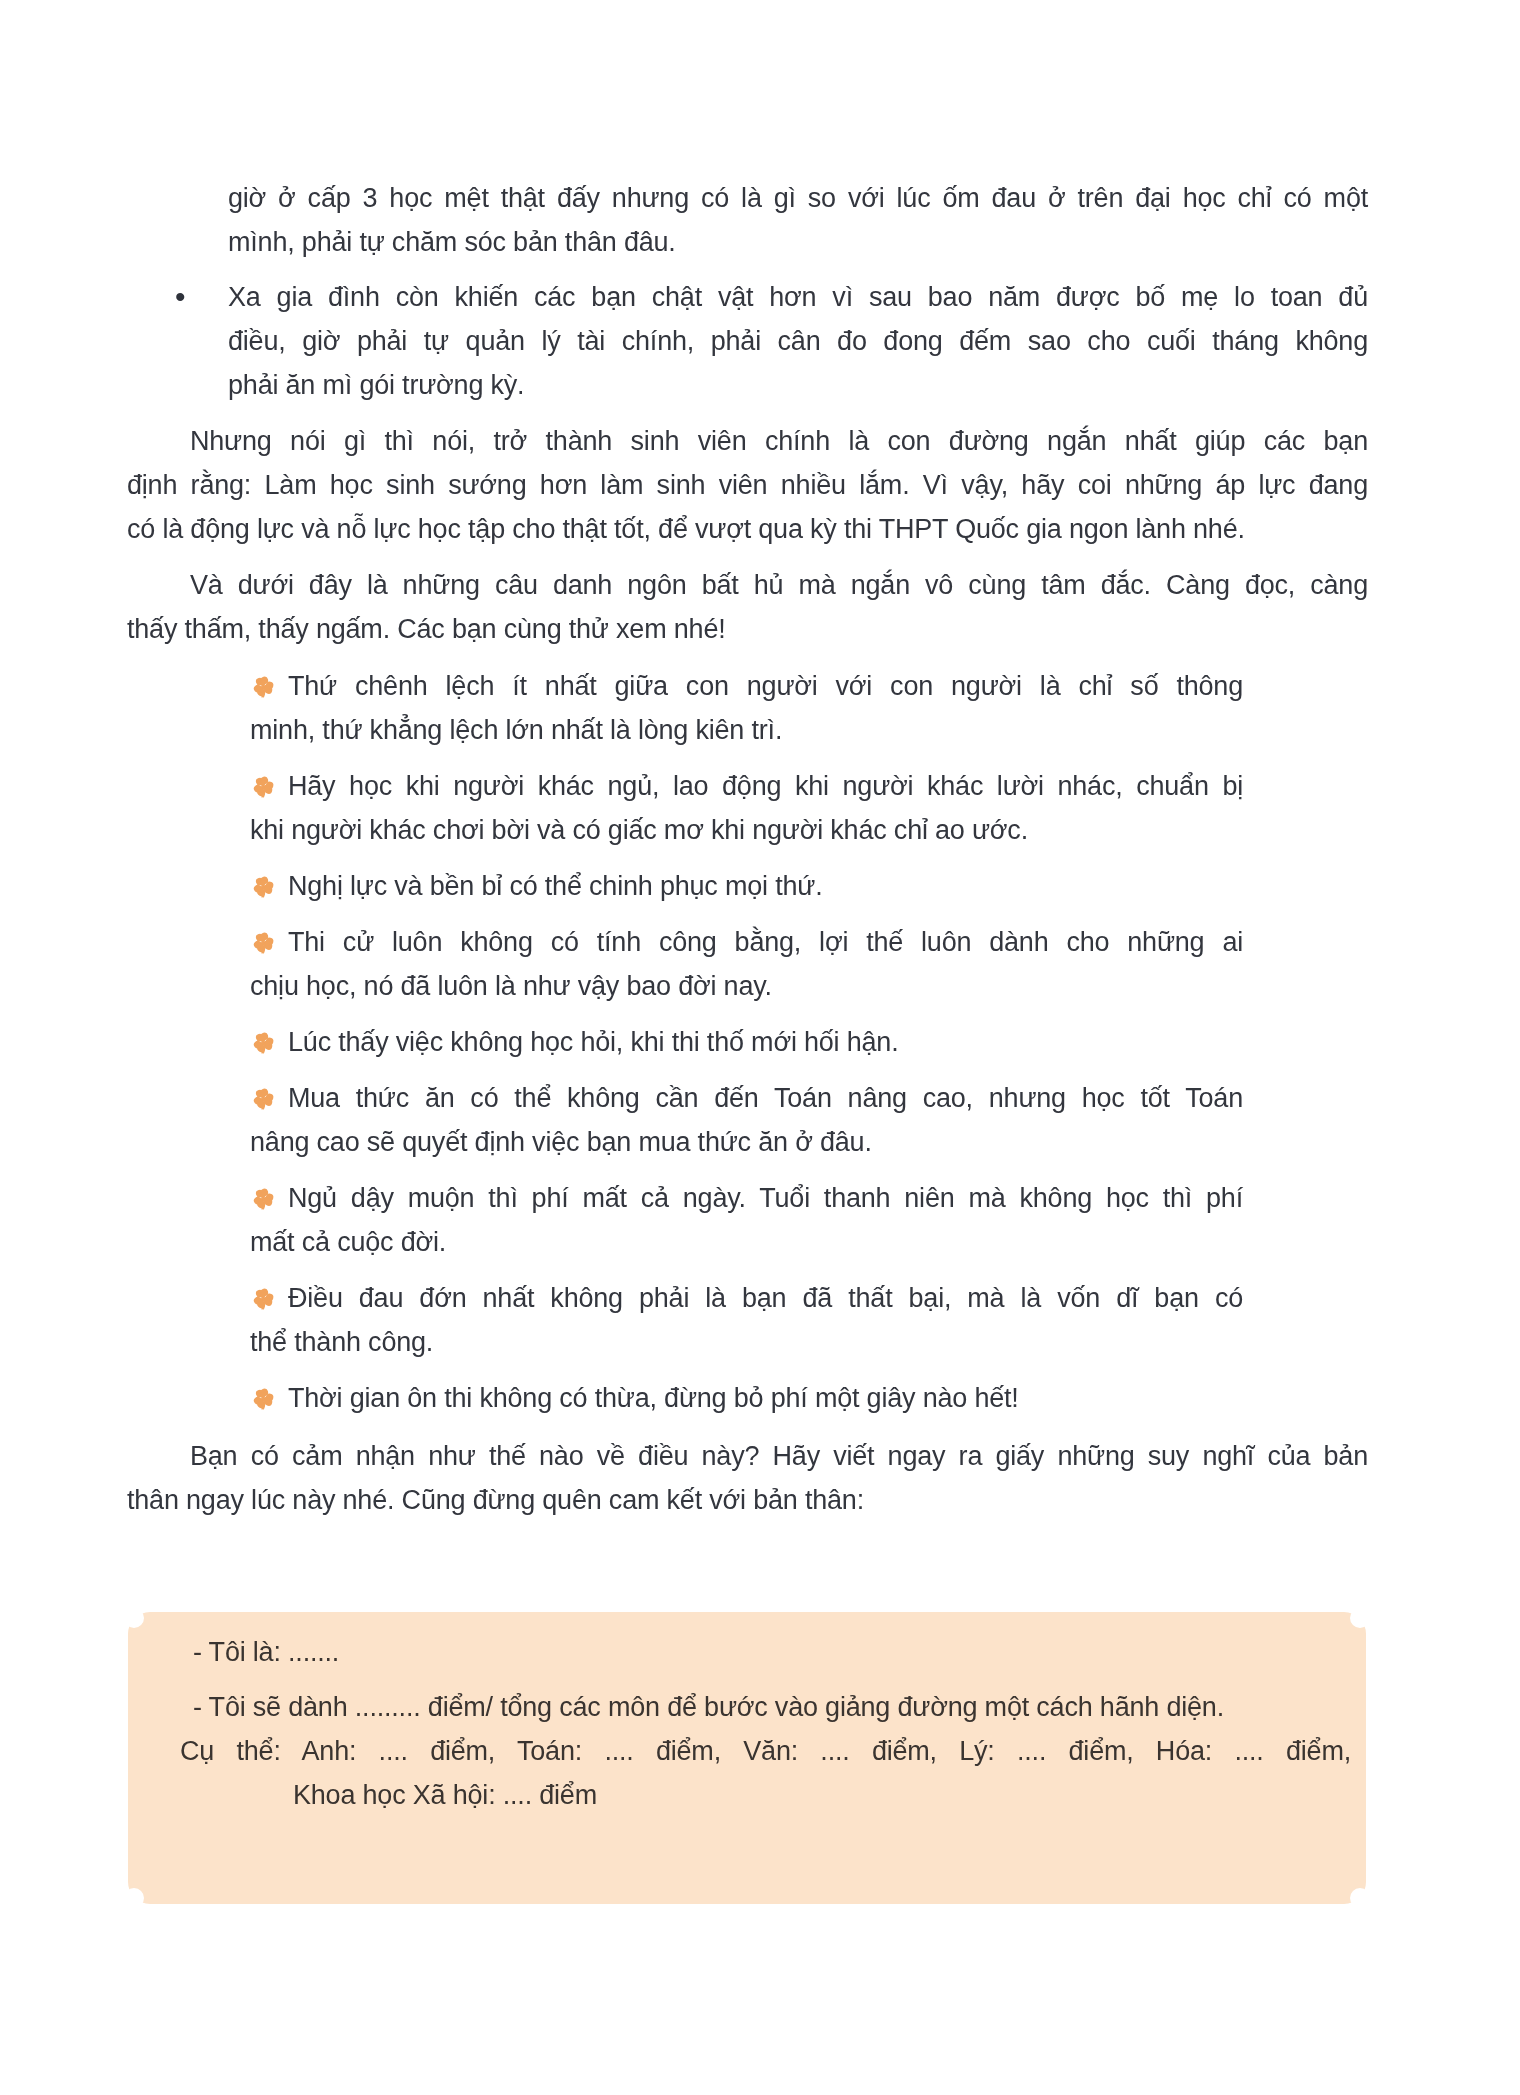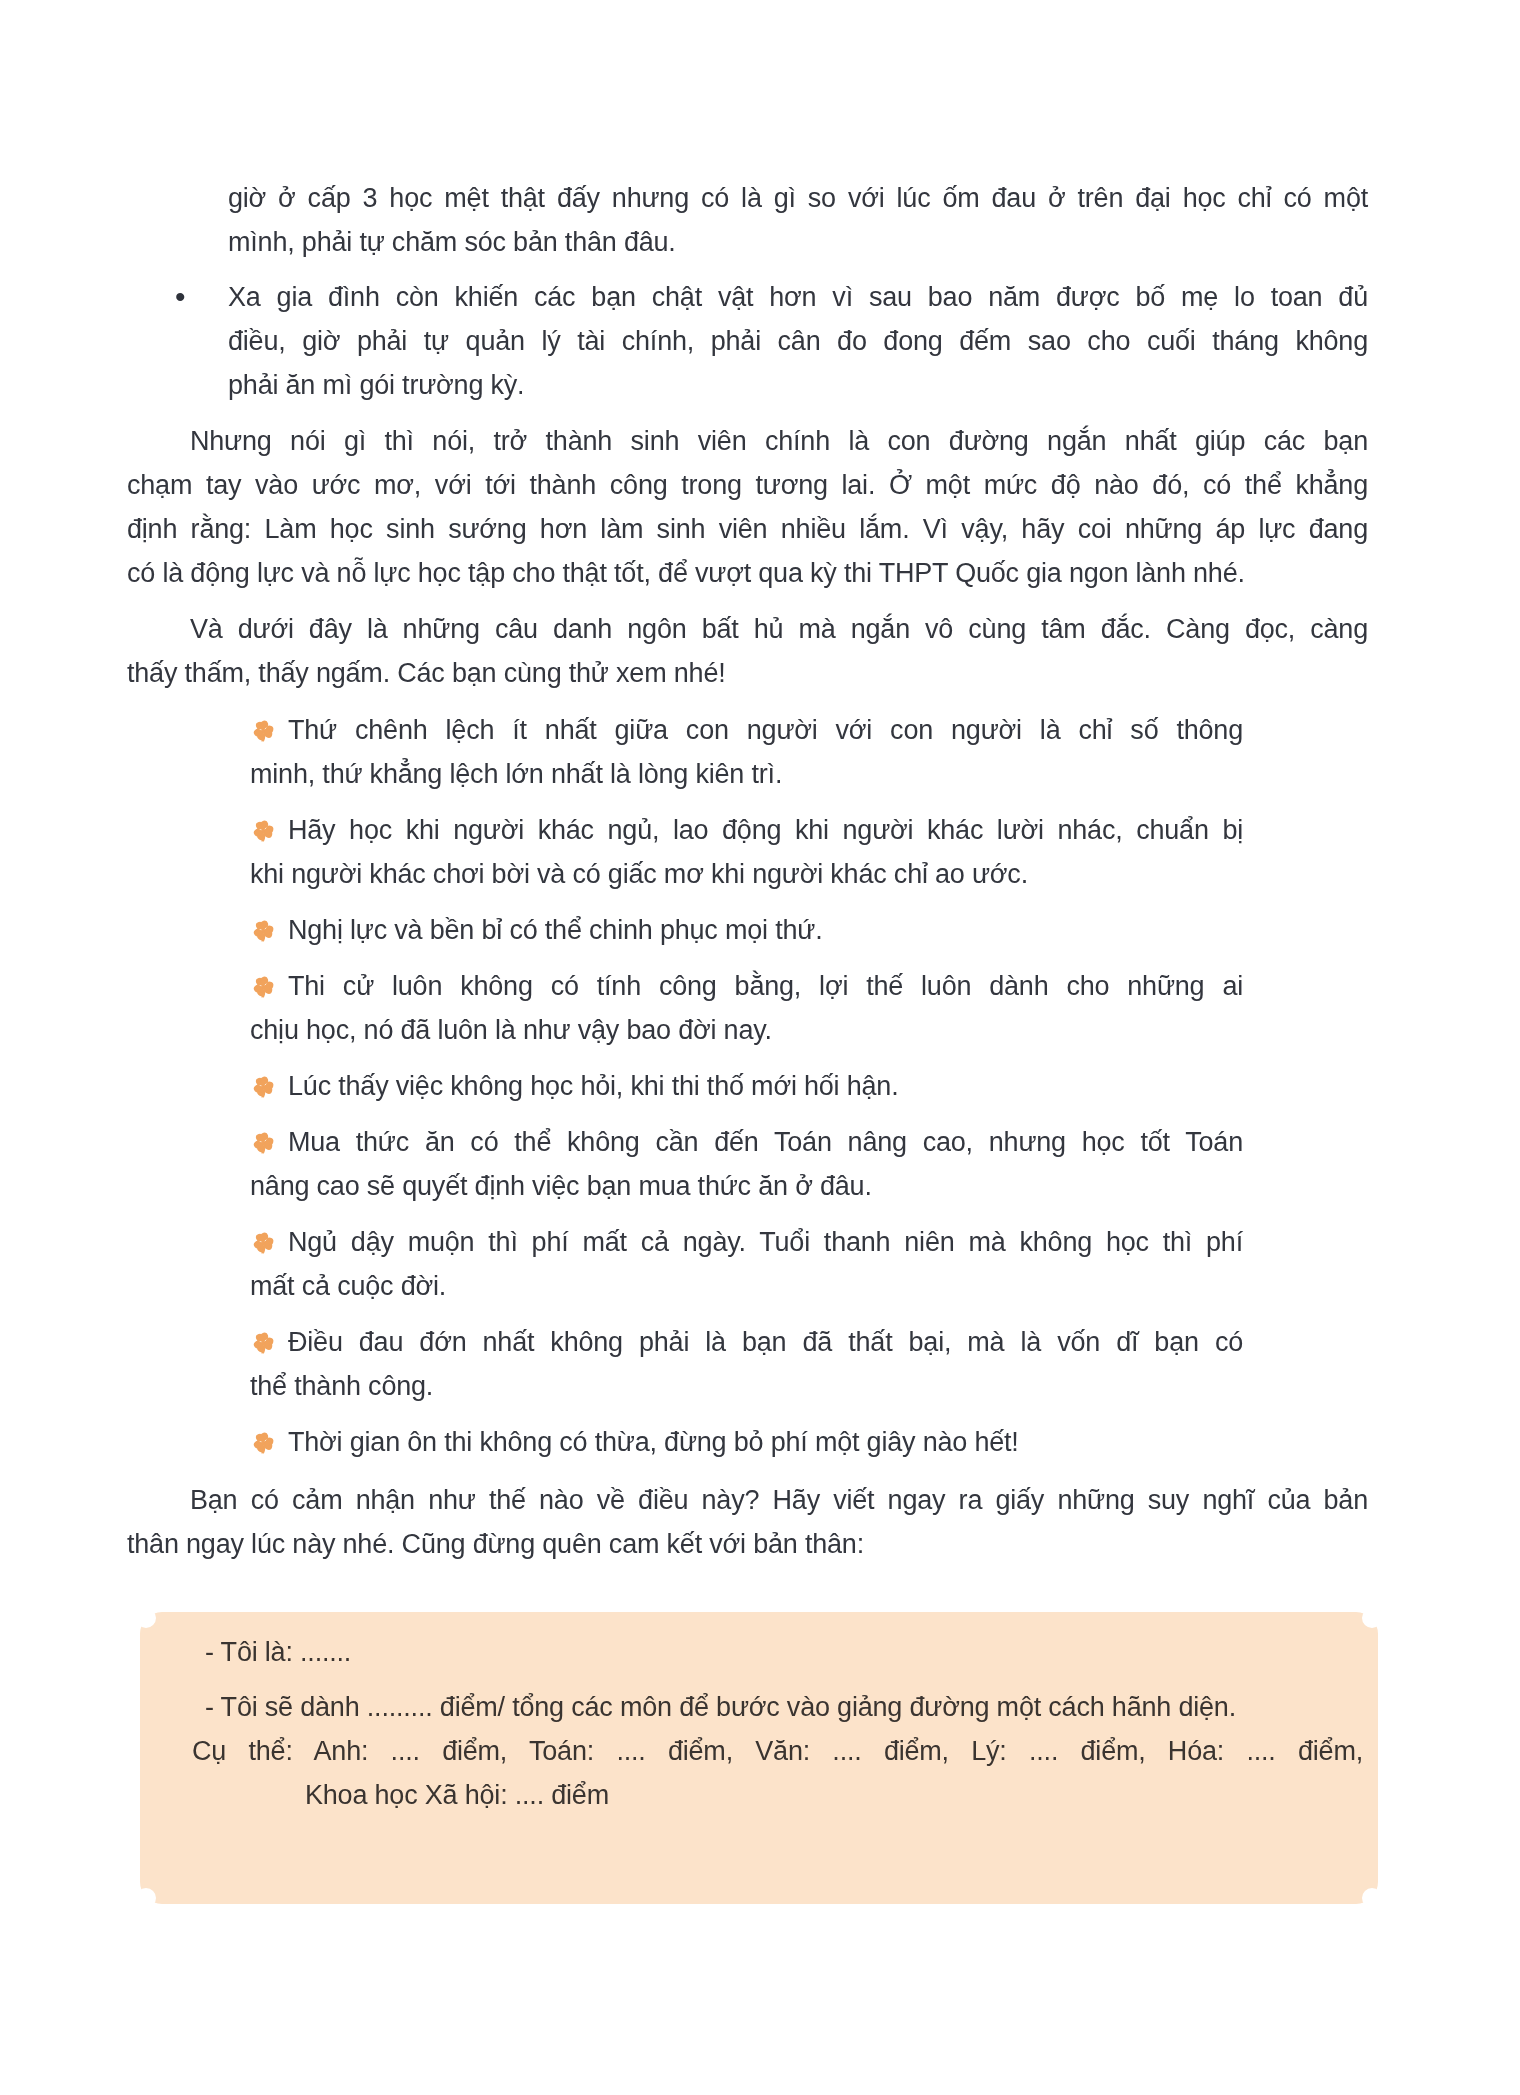--- a/index.html
+++ b/index.html
@@ -25,21 +25,21 @@
     font-size:30px;line-height:44px;color:#2E323B;
   }
   .para{margin-top:12px;}
   .quote-list{margin-top:13px;margin-left:123px;width:993px;}
   .quote-item{margin-bottom:12px;}
   .quote-item:last-child{margin-bottom:0;}
   .clover{color:#F1A35C;display:inline-block;margin-right:11px;}
   .clover svg{vertical-align:-5px;}
   .closing{margin-top:14px;}
   .commit-box{
-    position:absolute;left:140px;top:1612px;width:1238px;height:292px;
+    position:absolute;left:128px;top:1612px;width:1238px;height:292px;
     background:#FCE3CA;border-radius:22px;
     font-size:27px;letter-spacing:-0.2px;color:#3A3430;
   }
   .notch{position:absolute;width:20px;height:20px;background:#ffffff;border-radius:50%;}
   .notch.tl{left:-4px;top:-4px;}
   .notch.tr{right:-4px;top:-4px;}
   .notch.bl{left:-4px;bottom:-4px;}
   .notch.br{right:-4px;bottom:-4px;}
   .box-line{line-height:44px;min-height:44px;padding-left:65px;}
   .box-line.first{padding-top:18px;}
@@ -65,21 +65,20 @@
 
     <div class="bullet-item">
       <span class="bullet-marker">•</span>
       <div class="ln j">Xa gia đình còn khiến các bạn chật vật hơn vì sau bao năm được bố mẹ lo toan đủ</div>
       <div class="ln j">điều, giờ phải tự quản lý tài chính, phải cân đo đong đếm sao cho cuối tháng không</div>
       <div class="ln">phải ăn mì gói trường kỳ.</div>
     </div>
 
     <div class="para">
       <div class="ln j ind">Nhưng nói gì thì nói, trở thành sinh viên chính là con đường ngắn nhất giúp các bạn</div>
-      <div class="ln j">chạm tay vào ước mơ, với tới thành công trong tương lai. Ở một mức độ nào đó, có thể khẳng</div>
       <div class="ln j">định rằng: Làm học sinh sướng hơn làm sinh viên nhiều lắm. Vì vậy, hãy coi những áp lực đang</div>
       <div class="ln">có là động lực và nỗ lực học tập cho thật tốt, để vượt qua kỳ thi THPT Quốc gia ngon lành nhé.</div>
     </div>
 
     <div class="para">
       <div class="ln j ind">Và dưới đây là những câu danh ngôn bất hủ mà ngắn vô cùng tâm đắc. Càng đọc, càng</div>
       <div class="ln">thấy thấm, thấy ngấm. Các bạn cùng thử xem nhé!</div>
     </div>
 
     <div class="quote-list">

